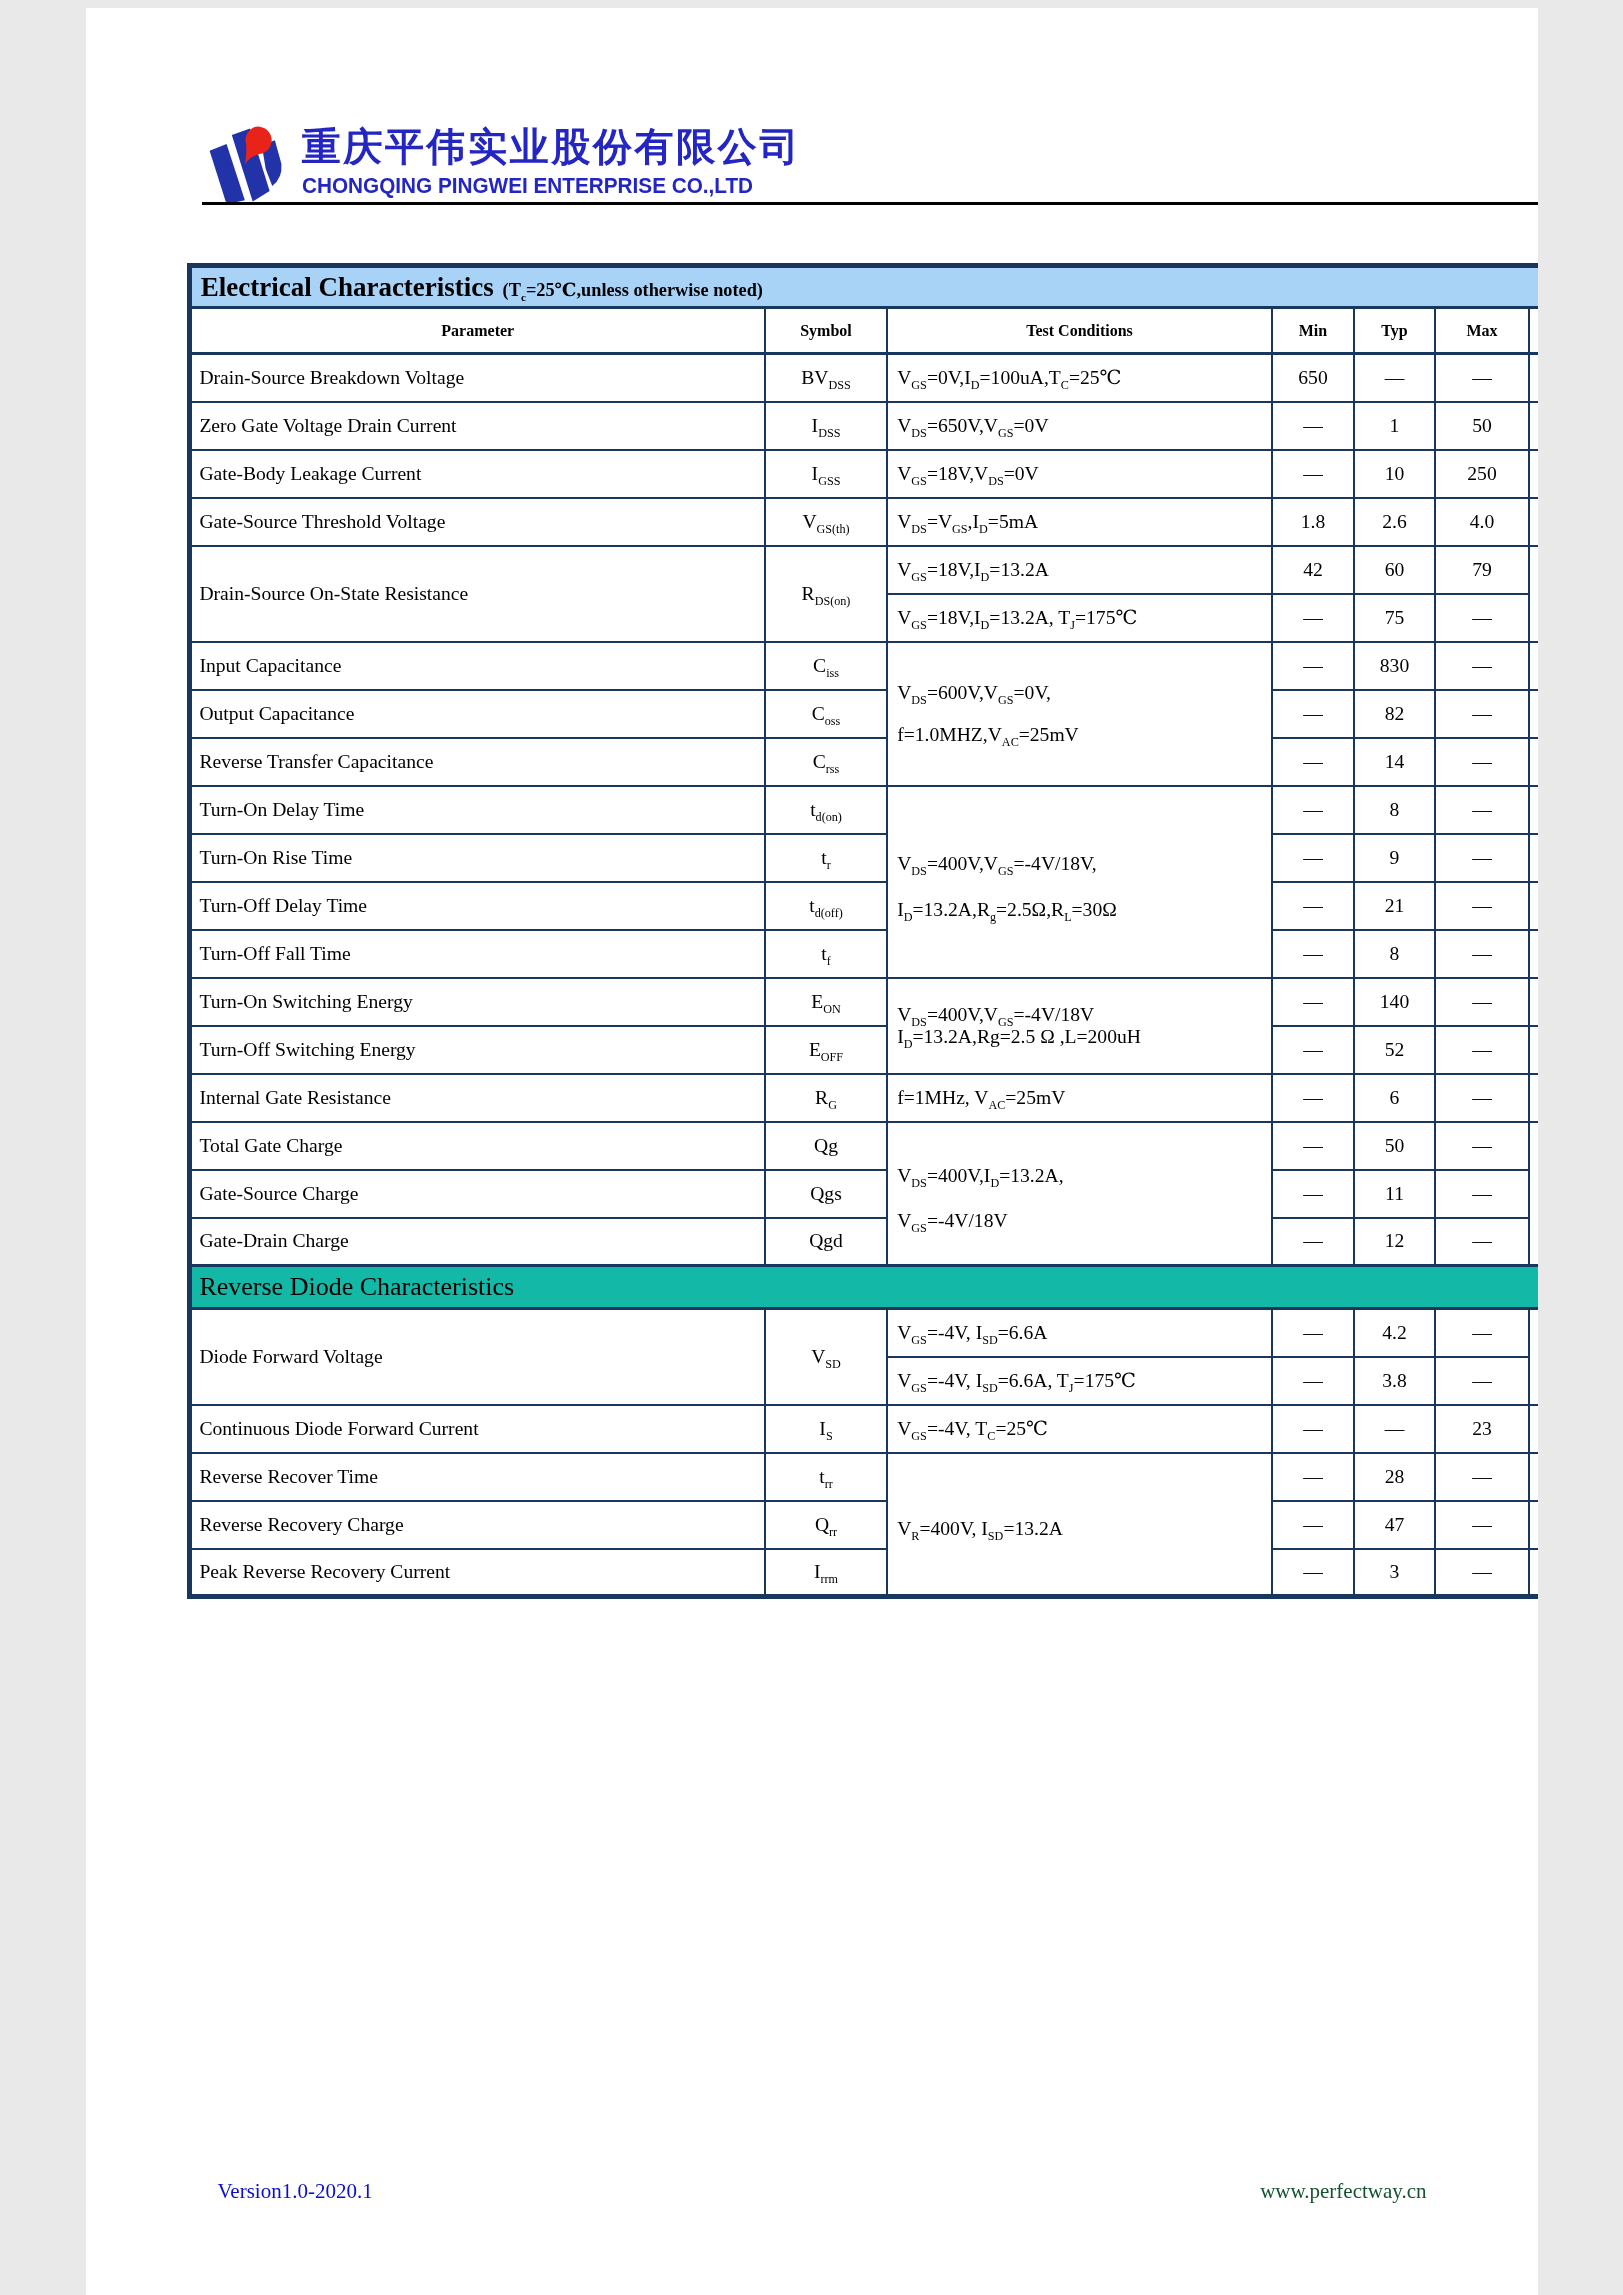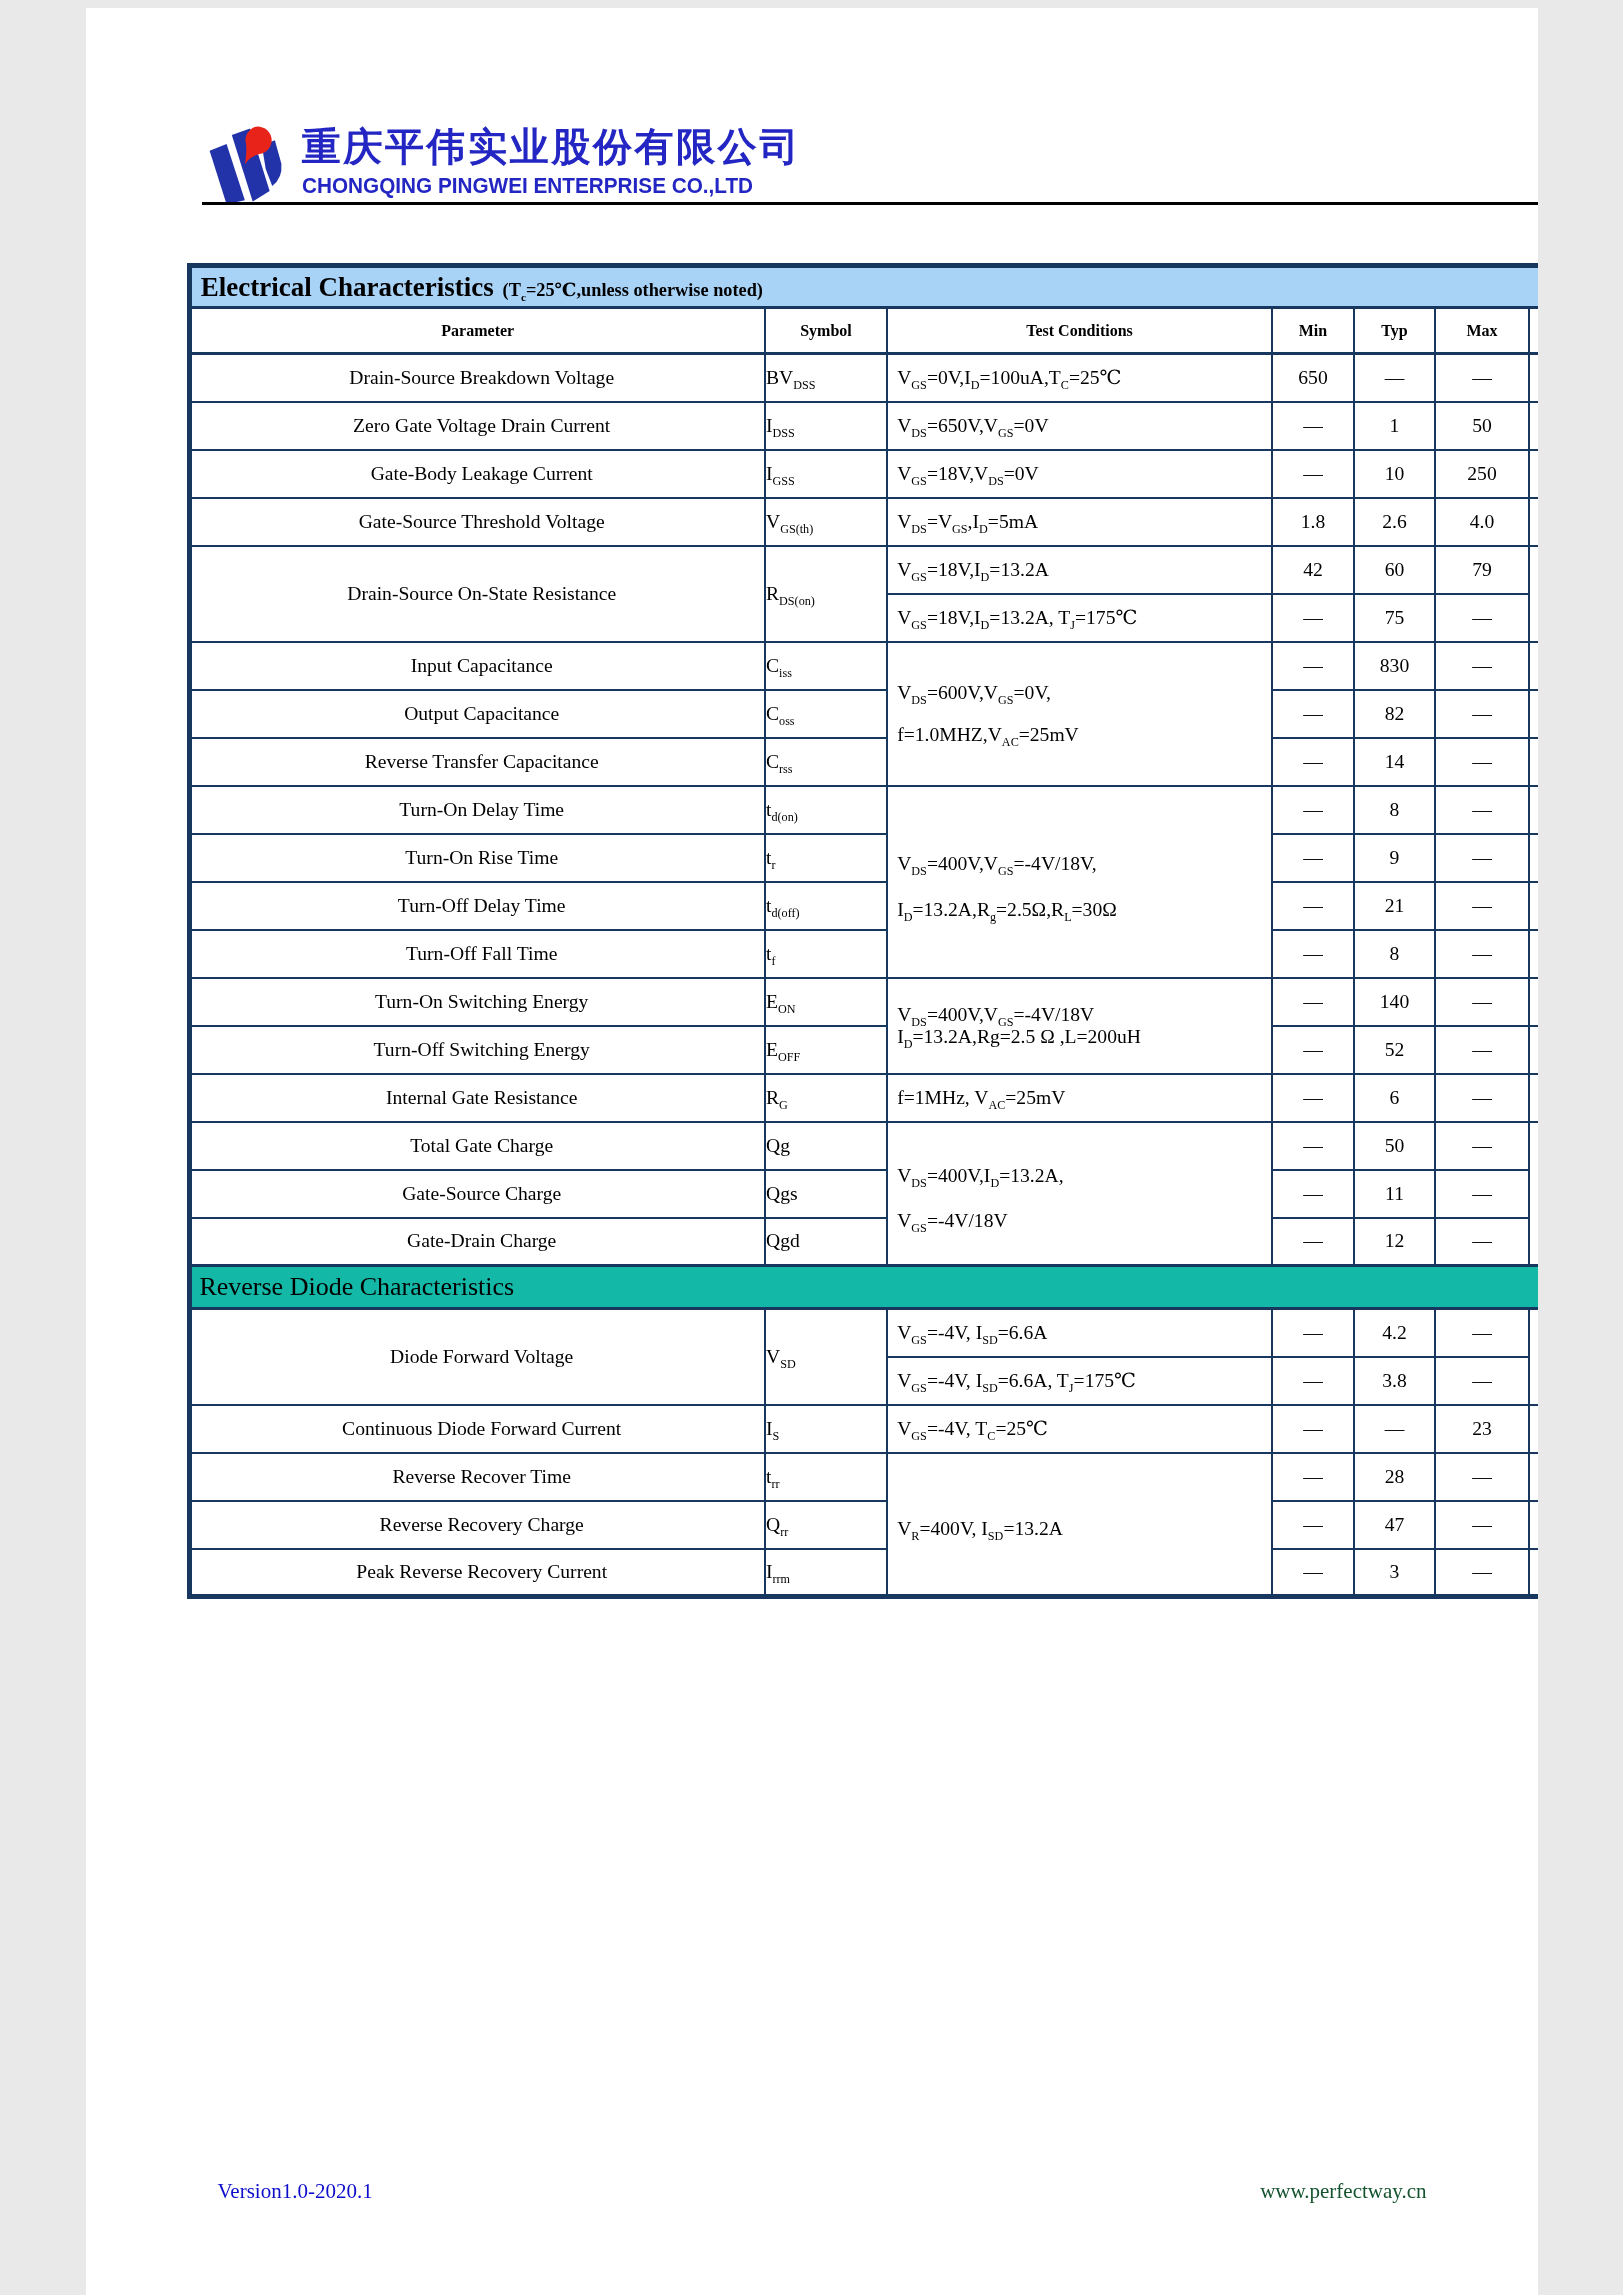--- a/index.html
+++ b/index.html
@@ -39,22 +39,22 @@
   table.char { border:5.2px solid #17375e; }
   table.char td, table.char th { border:2px solid #17375e; background:#fff; vertical-align:middle; }
   tr.title-row td {
     background:#a9d2f7; height:42px; text-align:left; padding-left:9.2px;
     border-bottom-width:3.3px;
   }
   .title-main { font-weight:bold; font-size:27px; }
   .title-note { font-size:18.3px; padding-left:3.9px;font-weight:bold; }
   tr.head-row th { height:46px; font-weight:bold; font-size:16px; text-align:center; border-bottom-width:3.3px; }
   tr.data-row { height:48px; }
-  td.param { text-align:center; padding-left:7.9px; }
-  td.symbol { }
+  td.param { text-align:left; padding-left:7.9px; }
+  td.symbol { text-align:center; }
   td.cond { text-align:left; padding-left:9.2px; }
   td.num { text-align:center; }
   td.units { text-align:center; }
   sub { font-size:62%; line-height:0; }
   .cond-lines { display:flex; flex-direction:column; }
   .cond-lines.top { justify-content:center; padding-top:10.5px; row-gap:23.6px; }
   .cond-lines.mid { justify-content:center; row-gap:20px; height:100%; }
   .cond-lines.around { justify-content:space-around; height:100%; }
   td.cond-merged { vertical-align:top; }
   td.cond-merged.vmid { vertical-align:middle; }

